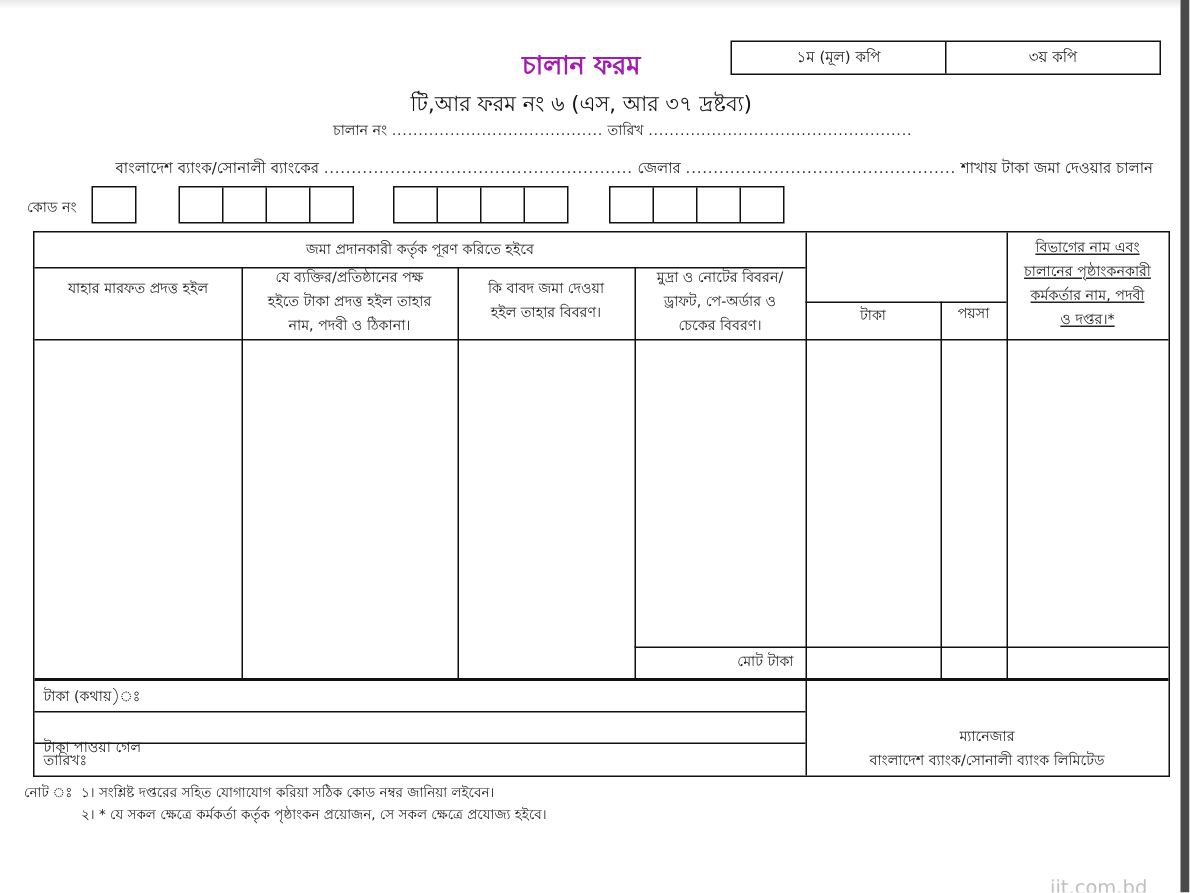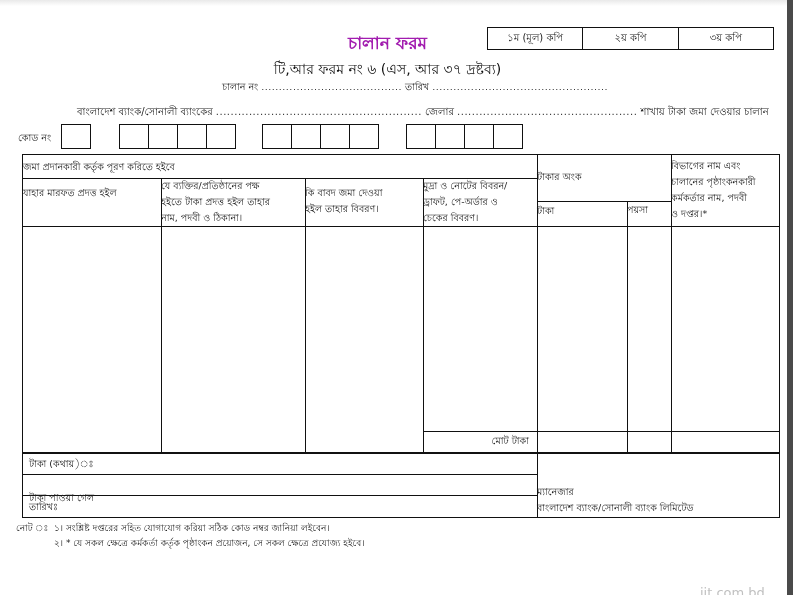--- a/index.html
+++ b/index.html
@@ -18,36 +18,35 @@
   .subtitle span { position:relative; left:-9px; }
   .line1 { left:222px; top:80px; font-size:9.5px; white-space:nowrap; }
   .line2 { left:77px; top:104px; font-size:10px; white-space:nowrap; }
   .dots { letter-spacing:0.5px; color:#333; }
   .code-label { left:18px; top:131px; font-size:9.5px; }
   .box { position:absolute; top:124px; height:25px; border:1.5px solid #111; box-sizing:border-box; display:flex; }
   .box .cell { flex:1; border-right:1.5px solid #111; }
   .box .cell:last-child { border-right:none; }
   .main-table { position:absolute; left:22px; top:154px; width:758px; height:364px; border:1.5px solid #111; box-sizing:border-box; }
   .ln { position:absolute; background:#111; }
-  .txt { position:absolute; font-size:9.5px; line-height:16px; color:#222; }
+  .txt { position:absolute; font-size:9.5px; text-align:center; line-height:16px; color:#222; }
   .txtl { position:absolute; font-size:9.5px; color:#222; }
   .note { font-size:9px; color:#222; white-space:nowrap; }
   .watermark { left:700px; top:585px; font-size:13px; color:#c0c0c0; font-family:"DejaVu Sans", sans-serif; }
 </style>
 </head>
 <body>
 
 <div class="topshade"></div>
 <div class="rightbar"></div>
 
 <div class="abs title">চালান ফরম</div>
 
 <div class="abs copies">
   <div class="c">১ম (মূল) কপি</div>
-  <div class="c">২য় কপি</div>
   <div class="c">৩য় কপি</div>
 </div>
 
 <div class="abs subtitle"><span>টি,আর ফরম নং ৬ (এস, আর ৩৭ দ্রষ্টব্য)</span></div>
 
 <div class="abs line1">
   <span>চালান নং</span>
   <span class="dots">........................................</span>
   <span>তারিখ</span>
   <span class="dots">..................................................</span>
@@ -114,25 +113,24 @@
   <div class="txt" style="left:282px;top:30px;width:118px;">
     <div>কি বাবদ জমা দেওয়া</div>
     <div>হইল তাহার বিবরণ।</div>
   </div>
   <div class="txt" style="left:400px;top:23px;width:114px;">
     <div>মুদ্রা ও নোটের বিবরন/</div>
     <div>ড্রাফট, পে-অর্ডার ও</div>
     <div>চেকের বিবরণ।</div>
   </div>
 
-  <div class="txt" style="left:514px;top:14px;width:134px;">টাকার অংক</div>
   <div class="txt" style="left:514px;top:48px;width:90px;">টাকা</div>
   <div class="txt" style="left:604px;top:47px;width:44px;">পয়সা</div>
 
-  <div class="txt" style="left:648px;top:3px;width:108px;">
+  <div class="txt" style="left:648px;top:3px;width:108px;text-decoration:underline;">
     <div>বিভাগের নাম এবং</div>
     <div>চালানের পৃষ্ঠাংকনকারী</div>
     <div>কর্মকর্তার নাম, পদবী</div>
     <div>ও দপ্তর।*</div>
   </div>
 
   <div class="abs" style="left:0;top:72px;width:138px;height:225px;"></div>
   <div class="abs" style="left:139px;top:72px;width:143px;height:225px;"></div>
   <div class="abs" style="left:283px;top:72px;width:117px;height:225px;"></div>
   <div class="abs" style="left:401px;top:72px;width:113px;height:204px;"></div>

